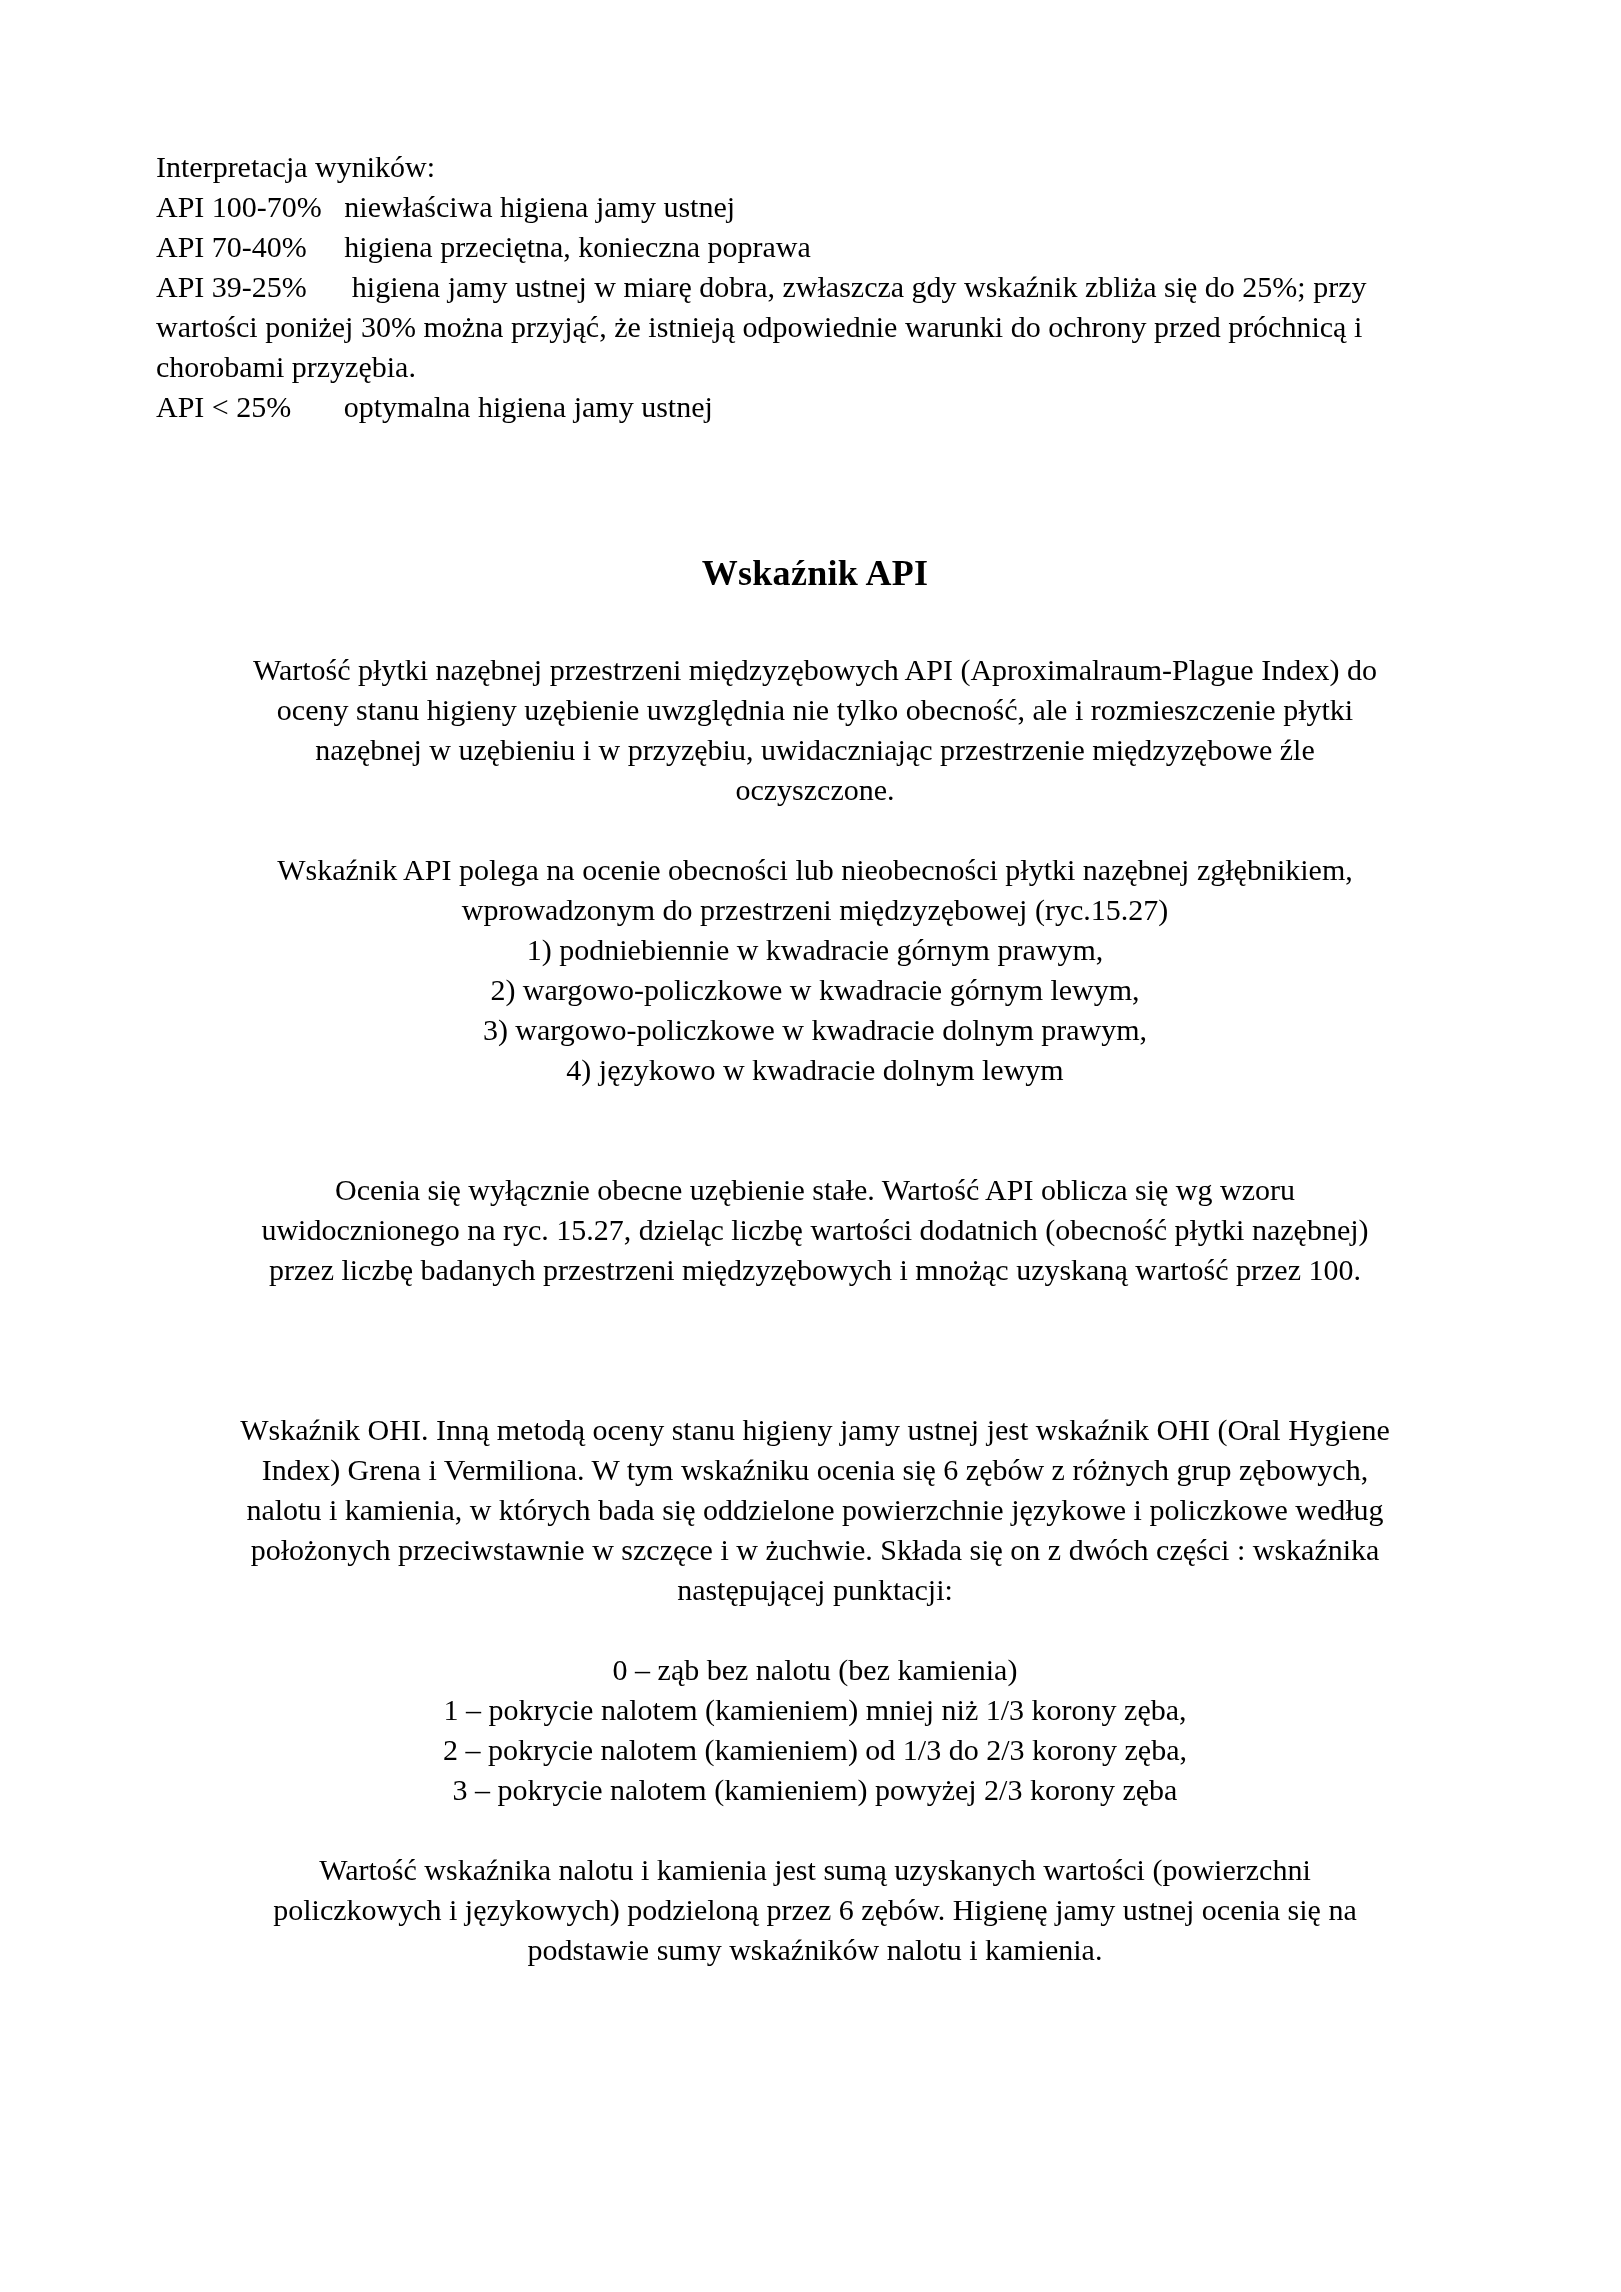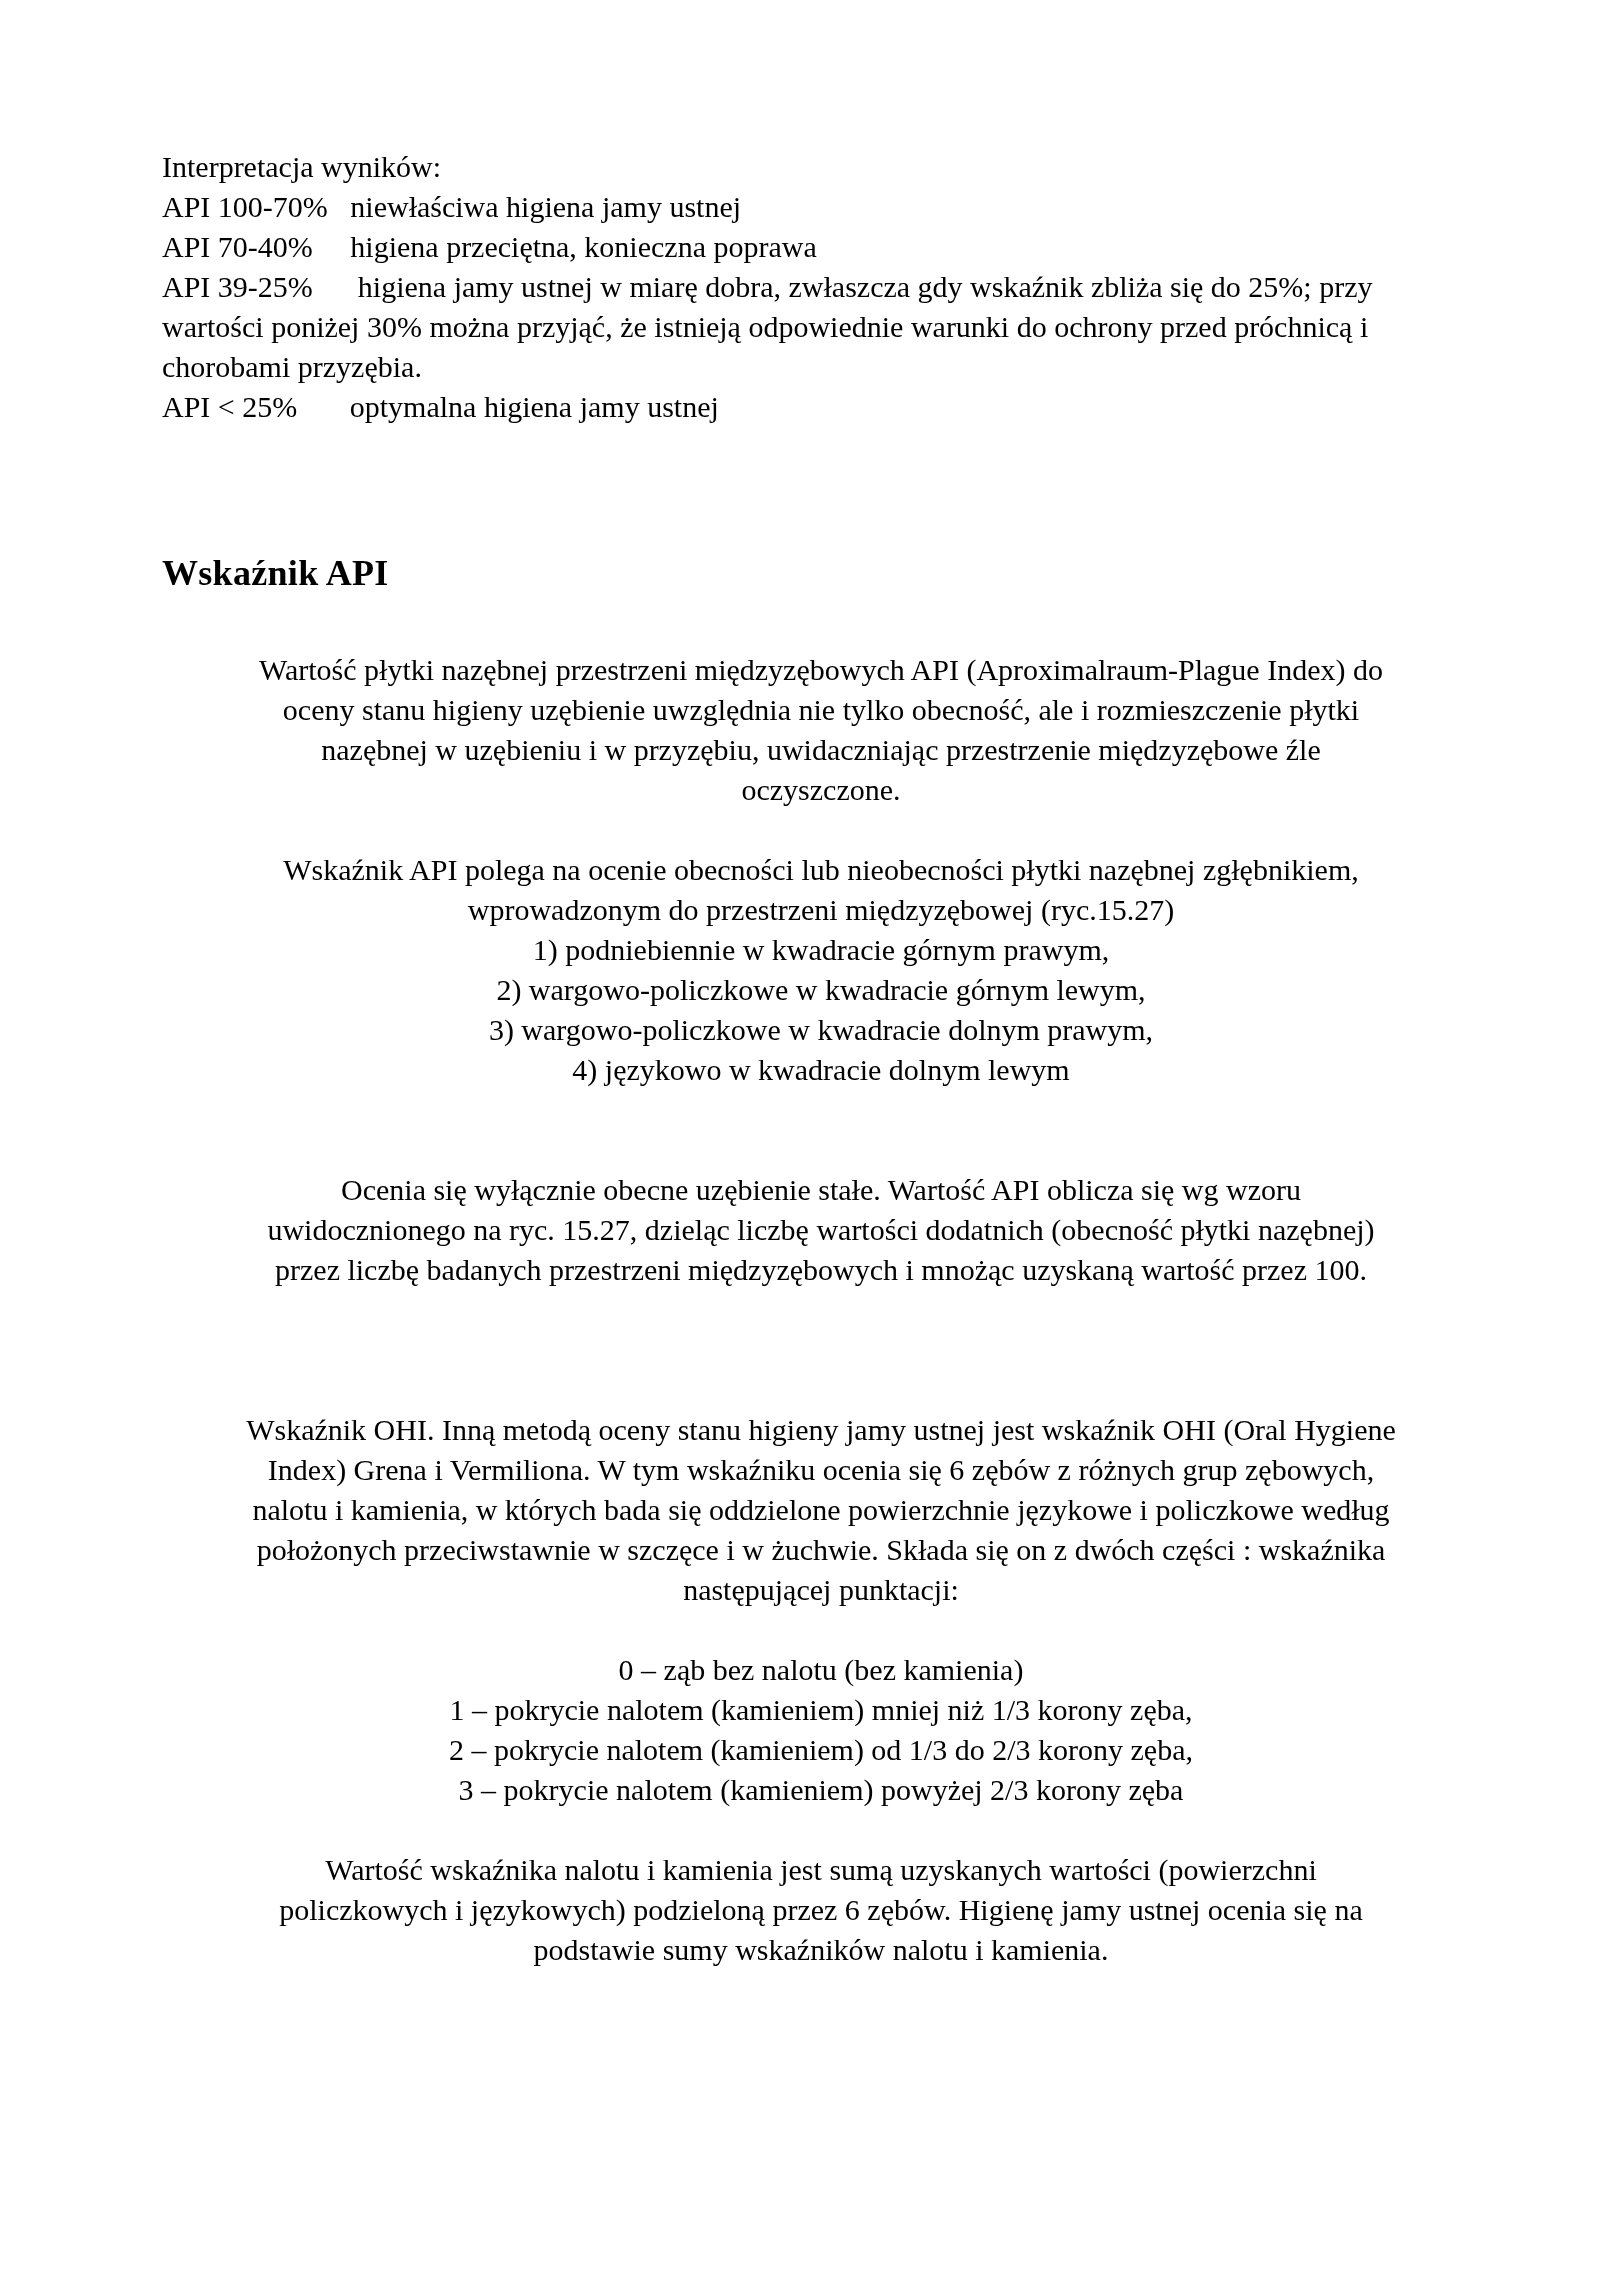--- a/index.html
+++ b/index.html
@@ -16,21 +16,21 @@
     position: relative;
     width: 1621px;
     height: 2293px;
     margin: 0 auto;
     background: #ffffff;
     overflow: hidden;
     box-sizing: border-box;
   }
   .content {
     position: absolute;
-    left: 162px;
+    left: 156px;
     top: 147px;
     width: 1318px;
   }
 
   
   .interp-block {
     font-size: 30px;
     line-height: 40px;
     text-align: left;
   }
@@ -40,21 +40,21 @@
   .interp-para {
     white-space: normal;
     text-indent: 0;
   }
   .interp-para .lbl {
     white-space: pre;
   }
 
   
   .doc-title {
-    text-align: left;
+    text-align: center;
     font-weight: bold;
     font-size: 36px;
     line-height: 43px;
     margin-top: 125px;
     letter-spacing: 0.3px;
   }
 
   
   .c-para {
     text-align: center;

